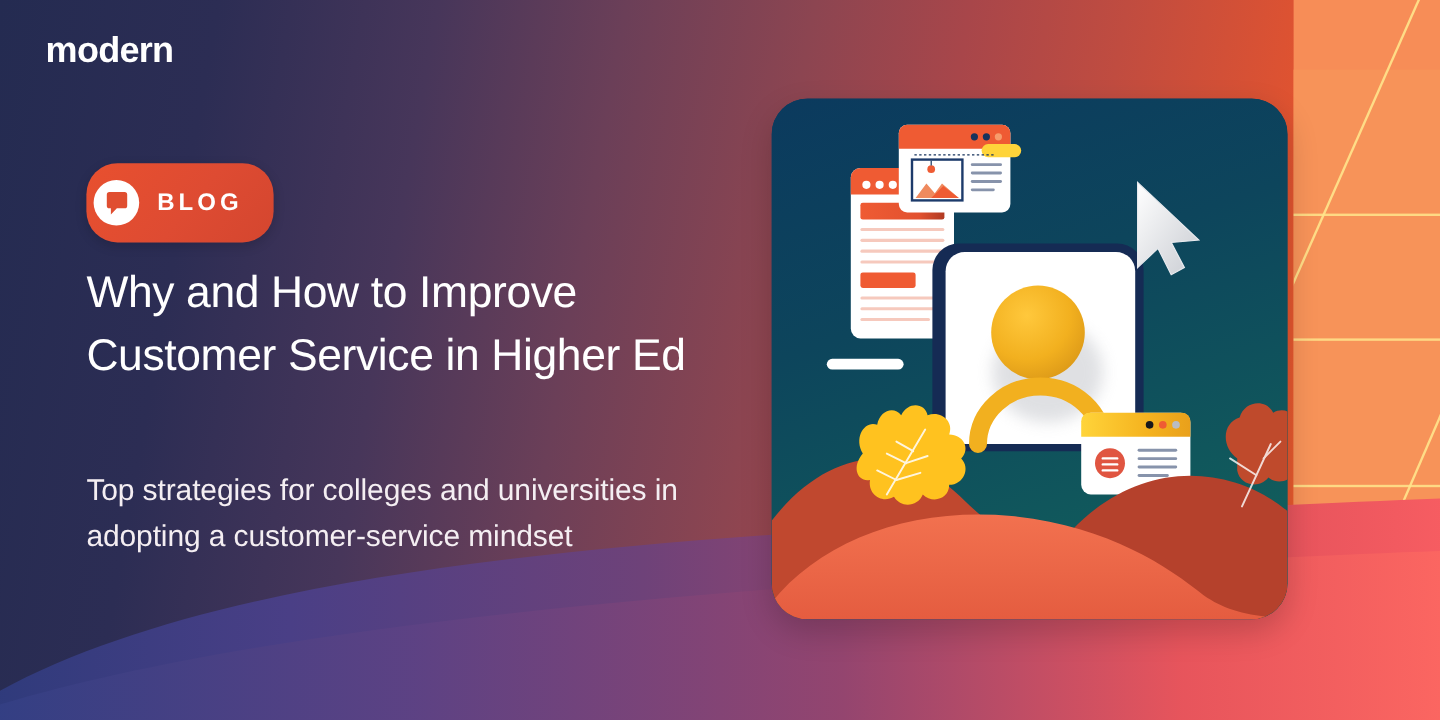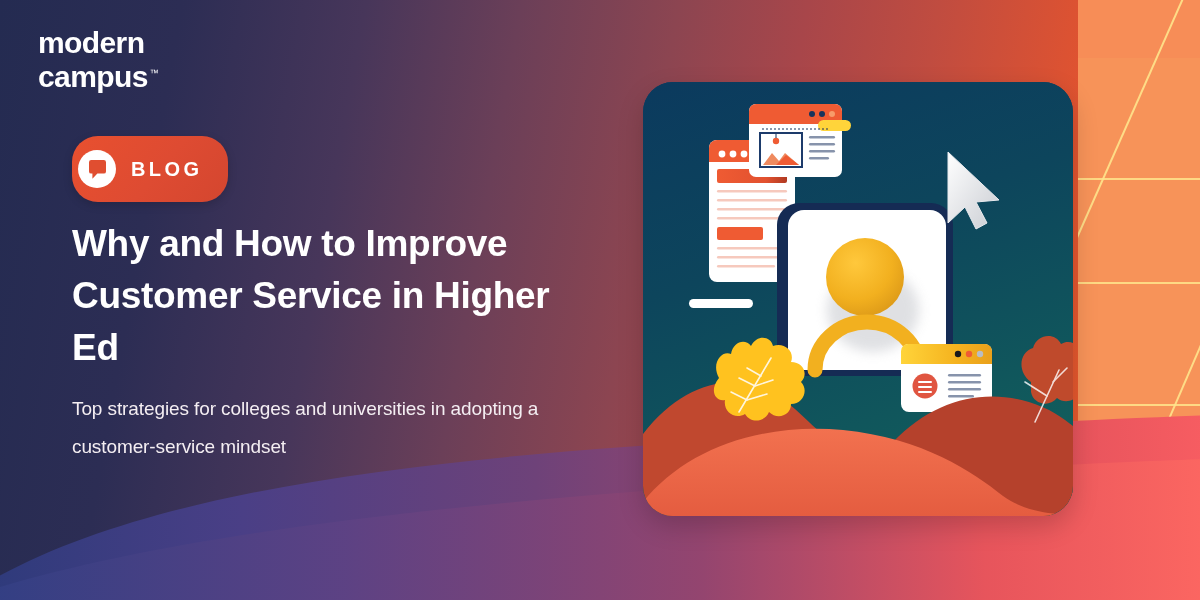--- a/index.html
+++ b/index.html
@@ -124,30 +124,30 @@
     letter-spacing: 3.4px;
   }
 
   .headline {
     position: absolute;
     left: 72px; top: 218px;
     width: 530px;
     color: #ffffff;
     font-size: 37px;
     line-height: 52px;
-    font-weight: 700;
+    font-weight: 400;
     letter-spacing: -0.3px;
   }
 
   .subhead {
     position: absolute;
     left: 72px; top: 390px;
     width: 500px;
     color: #f4eef2;
-    font-size: 19px;
+    font-size: 25px;
     line-height: 38px;
     font-weight: 400;
     letter-spacing: -0.1px;
   }
 
   
   .illus {
     position: absolute;
     left: 643px; top: 82px;
     width: 430px; height: 434px;
@@ -358,21 +358,20 @@
 
         <path d="M-10 434 C 30 372 110 340 200 348 C 280 356 330 390 360 414 C 380 428 400 432 440 434 L 440 444 L -10 444 Z" fill="url(#hillA)"></path>
       </svg>
     </div>
   </div>
 
   <div class="content">
 
     <div class="logo">
       <span class="logo-line">modern</span>
-      <span class="logo-line second"><span>campus</span><span class="logo-tm">™</span></span>
     </div>
 
     <div class="badge">
       <span class="badge-circle">
         <svg width="21" height="21" viewBox="0 0 21 21">
           <path d="M2 3.2 a2.2 2.2 0 0 1 2.2 -2.2 h12.6 a2.2 2.2 0 0 1 2.2 2.2 v9.2 a2.2 2.2 0 0 1 -2.2 2.2 h-6.4 l-5 5.2 v-5.2 h-1.2 a2.2 2.2 0 0 1 -2.2 -2.2 z" fill="#e04e30"></path>
         </svg>
       </span>
       <span class="badge-label">BLOG</span>
     </div>

